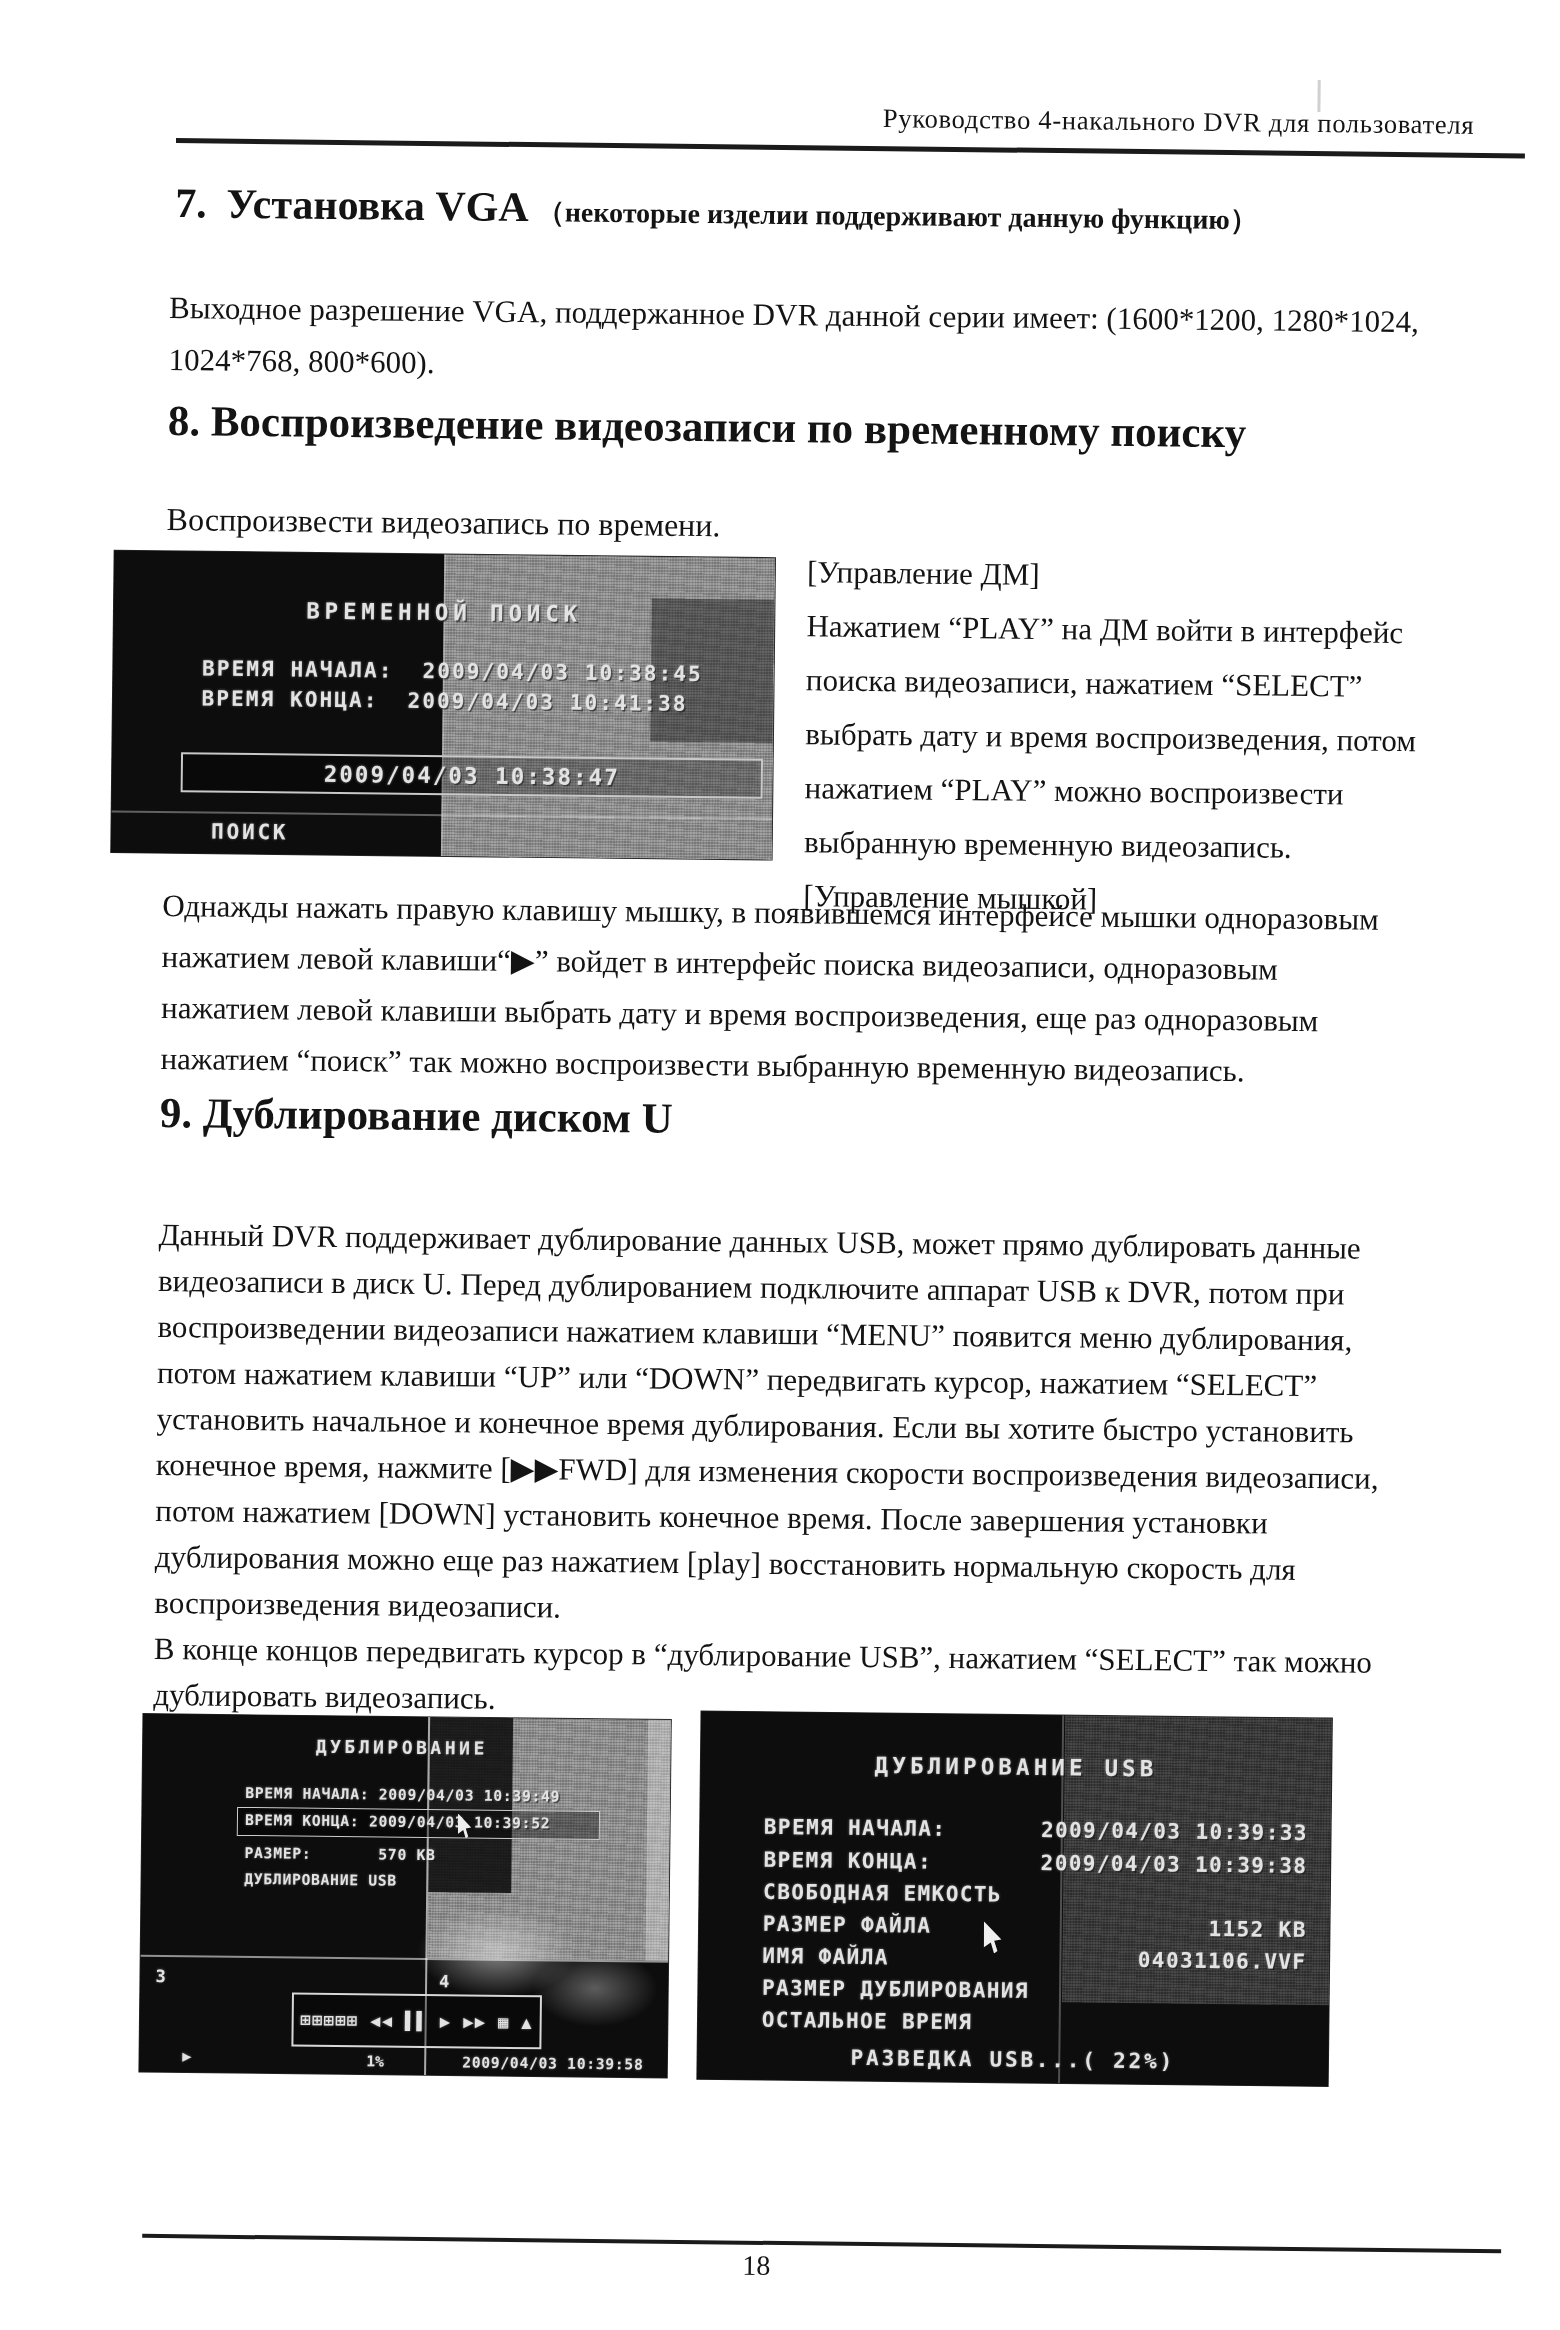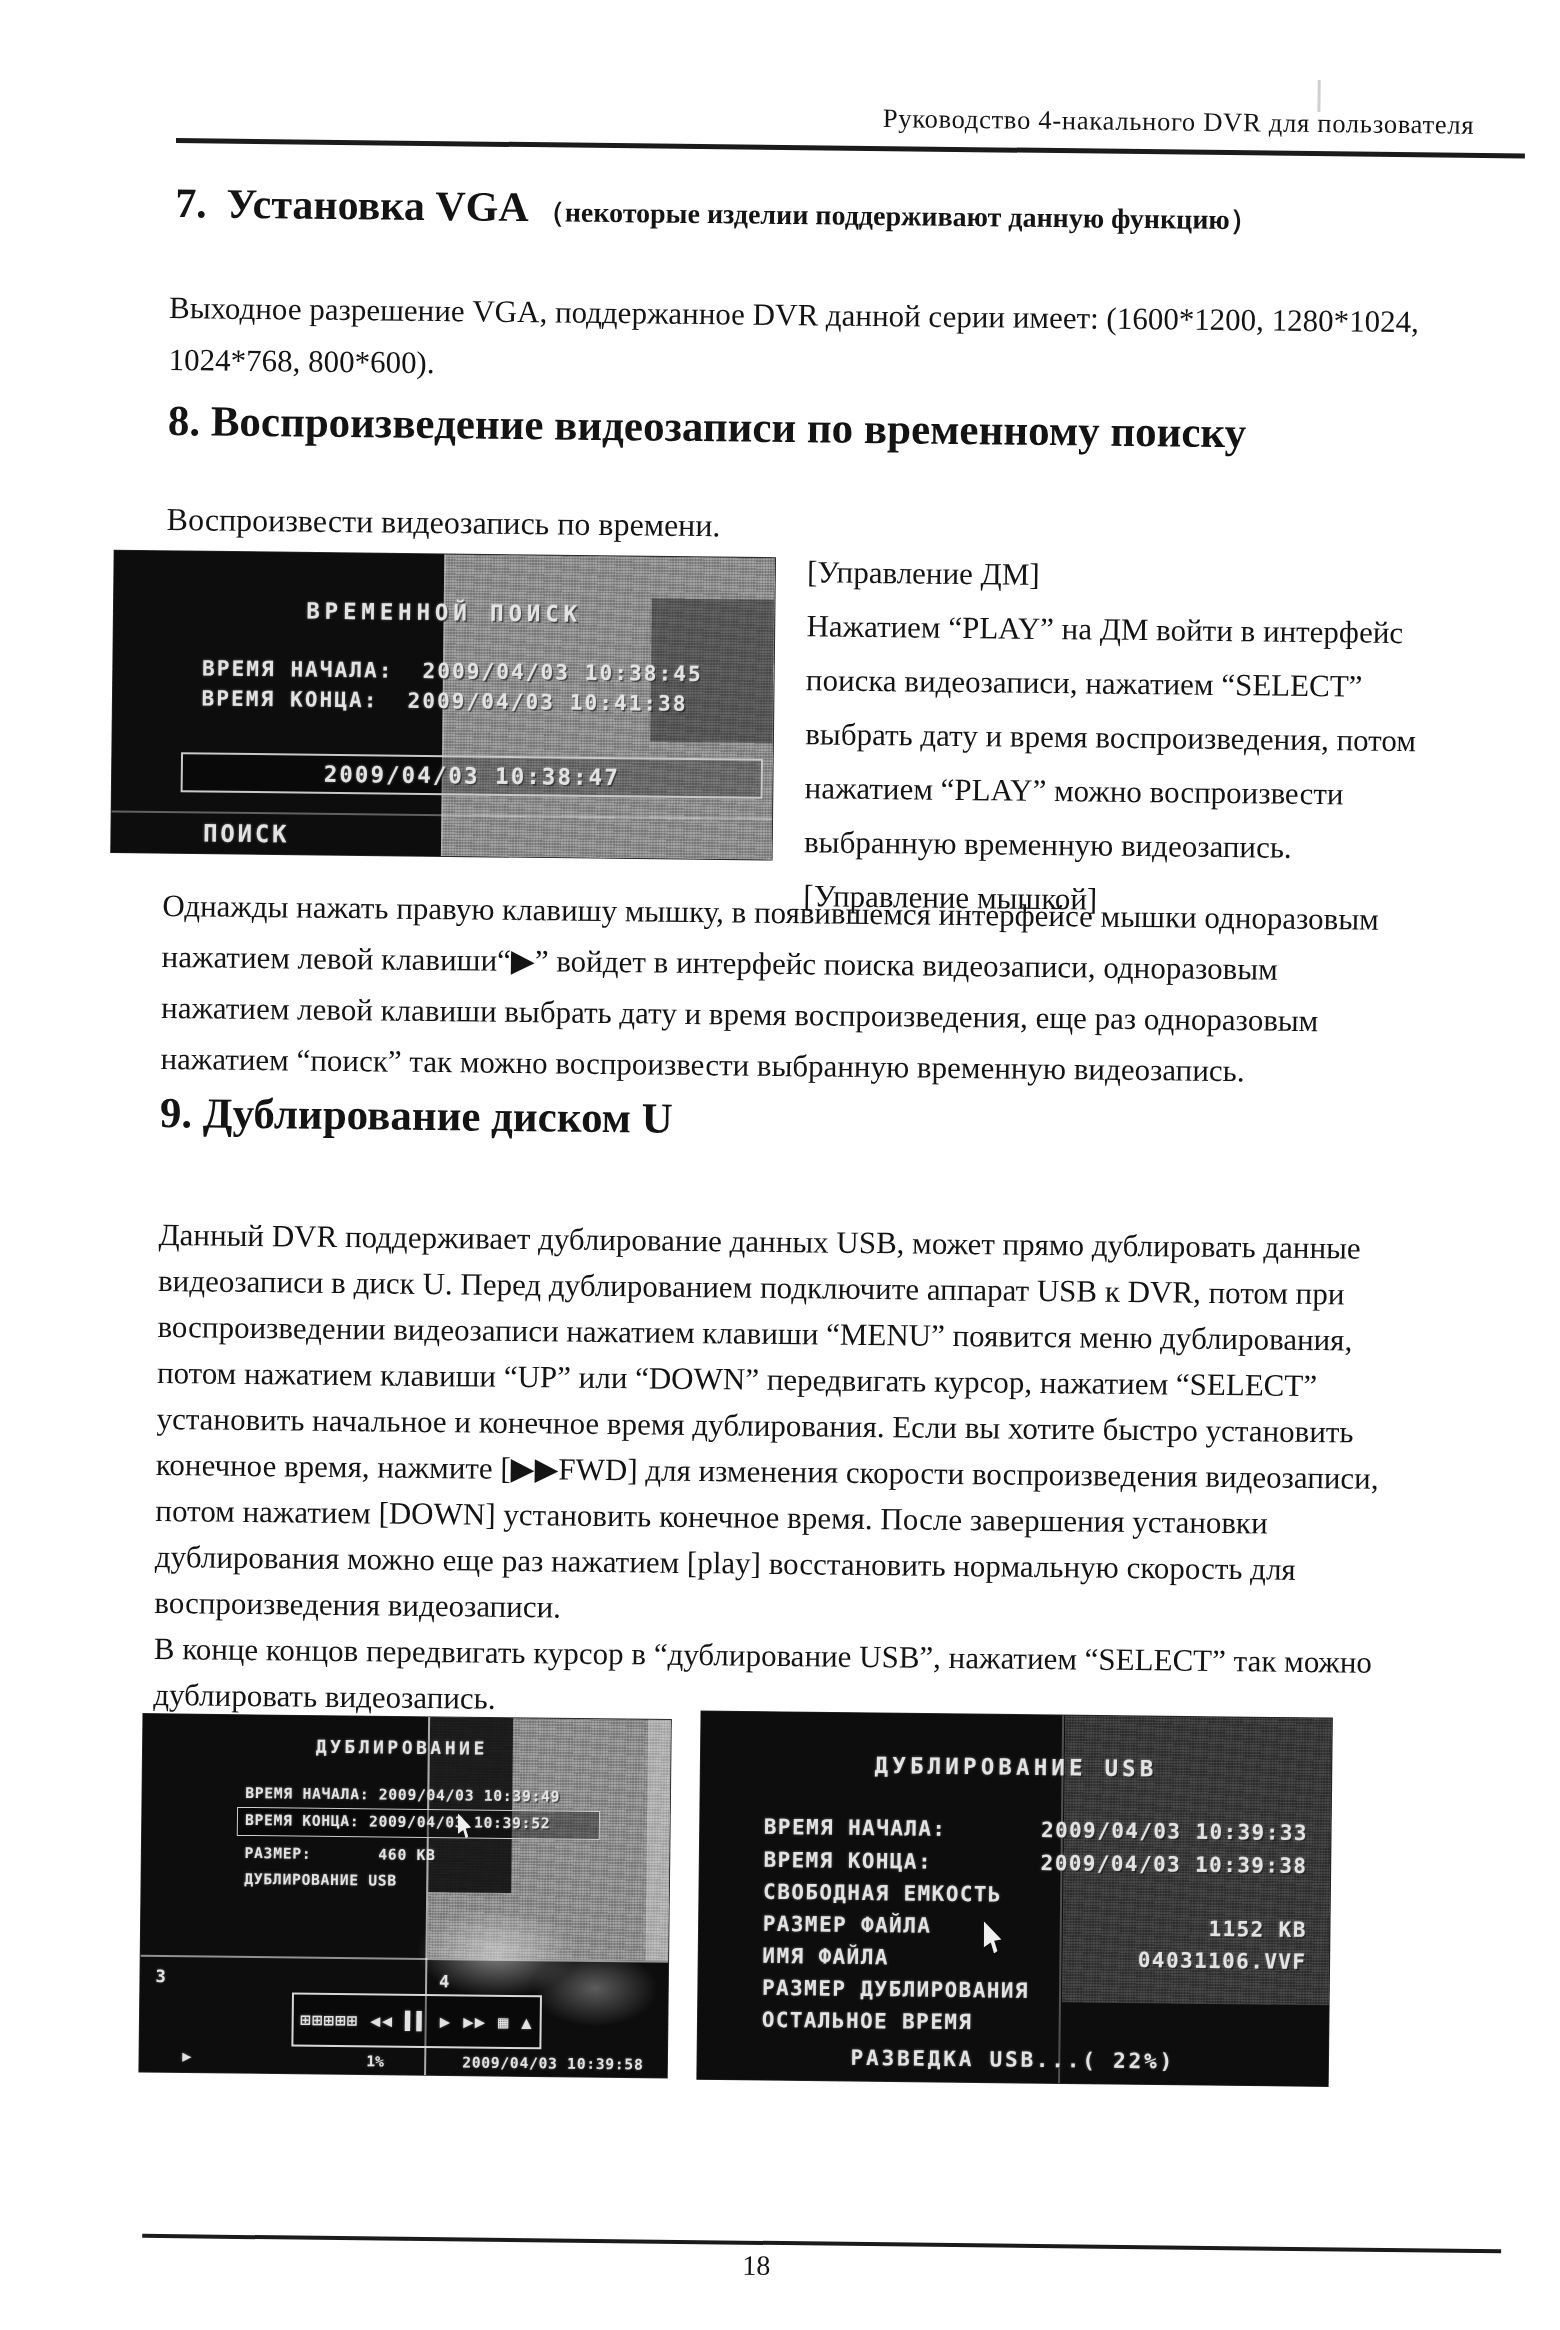--- a/index.html
+++ b/index.html
@@ -60,21 +60,21 @@
   .shot1 .gray{left:330px; top:0; width:331px; height:302px;}
   .shot1 .darkpatch{left:538px; top:42px; width:122px; height:143px; background:rgba(0,0,0,.38);}
   .shot1 .title{left:0; top:45px; width:100%; text-align:center; font-size:22.4px; letter-spacing:4.9px;}
   .shot1 .row{left:89px; font-size:21px; letter-spacing:2.1px;}
   .shot1 .row .val{margin-left:29px;}
   .shot1 .r1{top:105px;} .shot1 .r2{top:135px;}
   .shot1 .timebox{left:69px; top:201px; width:578px; height:36px; border:2.1px solid #c9c9c9;
                   text-align:center; line-height:36px; font-size:22.4px; letter-spacing:2.1px; background:rgba(0,0,0,.25);}
   .shot1 .hline{left:0; top:260px; width:100%; height:2.1px; background:rgba(255,255,255,.35);}
   .shot1 .vline{left:330px; top:0; width:2.1px; height:302px; background:rgba(255,255,255,.22);}
-  .shot1 .search{left:92px; top:268px; font-size:24px; letter-spacing:2.8px;}
+  .shot1 .search{left:100px; top:268px; font-size:21px; letter-spacing:2.8px;}
 
   
   .shot2{left:161px; top:1714px; width:528px; height:358px;}
   .shot2 .grayTR{left:287px; top:0; width:241px; height:241px;}
   .shot2 .darkTR{left:287px; top:0; width:83px; height:175px; background:rgba(8,8,8,.85);}
   .shot2 .edgeband{left:505px; top:0; width:23px; height:241px; background:rgba(255,255,255,.30);}
   .shot2 .blob1{left:276px; top:189px; width:161px; height:91px;
                 background:radial-gradient(ellipse at center, rgba(230,230,230,.55), rgba(0,0,0,0) 70%);}
   .shot2 .blob2{left:392px; top:231px; width:126px; height:77px;
                 background:radial-gradient(ellipse at center, rgba(210,210,210,.4), rgba(0,0,0,0) 70%);}
@@ -184,21 +184,21 @@
       <div class="abs edgeband"></div>
       <div class="abs blob1"></div>
       <div class="abs blob2"></div>
       <div class="abs vdiv"></div>
       <div class="abs hdiv"></div>
       <div class="abs title osd">ДУБЛИРОВАНИЕ</div>
       <div class="abs m1 osd">ВРЕМЯ НАЧАЛА: 2009/04/03 10:39:49</div>
       <div class="abs mbox"></div>
       <div class="abs m2 osd">ВРЕМЯ  КОНЦА: 2009/04/03 10:39:52</div>
       <div class="abs m3 osd">
-        <span>РАЗМЕР:</span><span class="val">460 KB</span>
+        <span>РАЗМЕР:</span><span class="val">570 KB</span>
       </div>
       <div class="abs m4 osd">ДУБЛИРОВАНИЕ USB</div>
       <div class="abs cursor1 cursor"></div>
       <div class="abs ch3 osd">3</div>
       <div class="abs ch4 osd">4</div>
       <div class="abs toolbar">
         <span class="icons osd">⊞⊞⊞⊞⊞ ◀◀ ▌▌ ▶ ▶▶ ▦ ▲</span>
       </div>
       <div class="abs play osd">▶</div>
       <div class="abs pct osd">1%</div>

